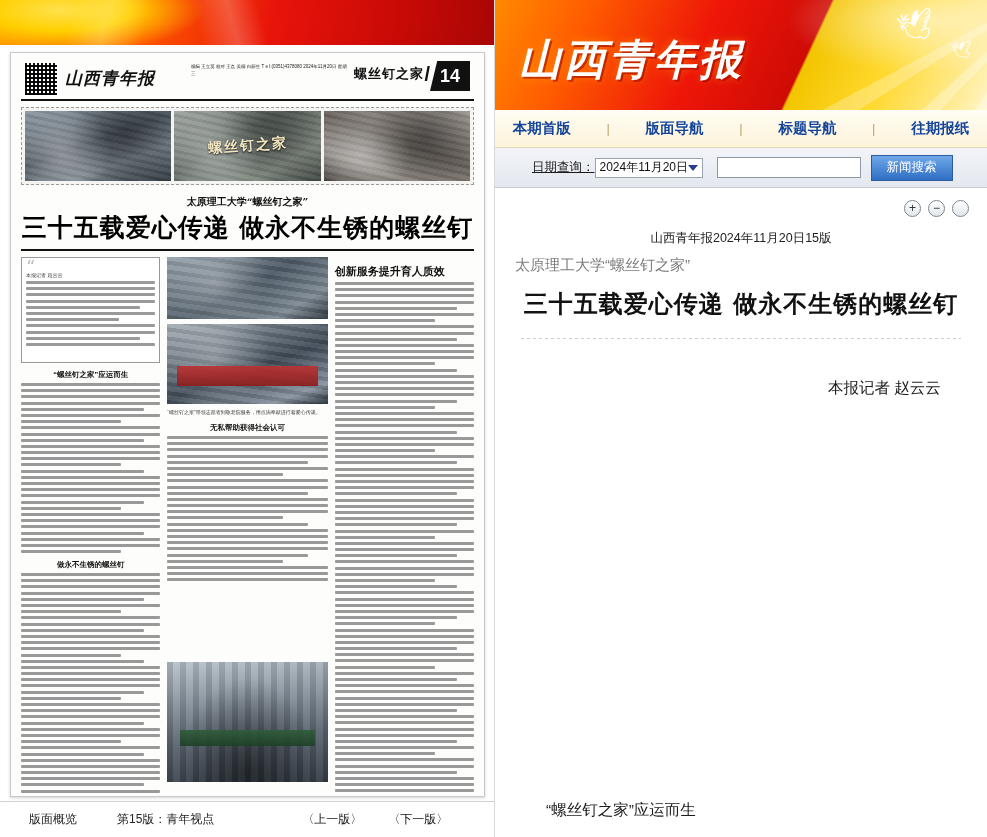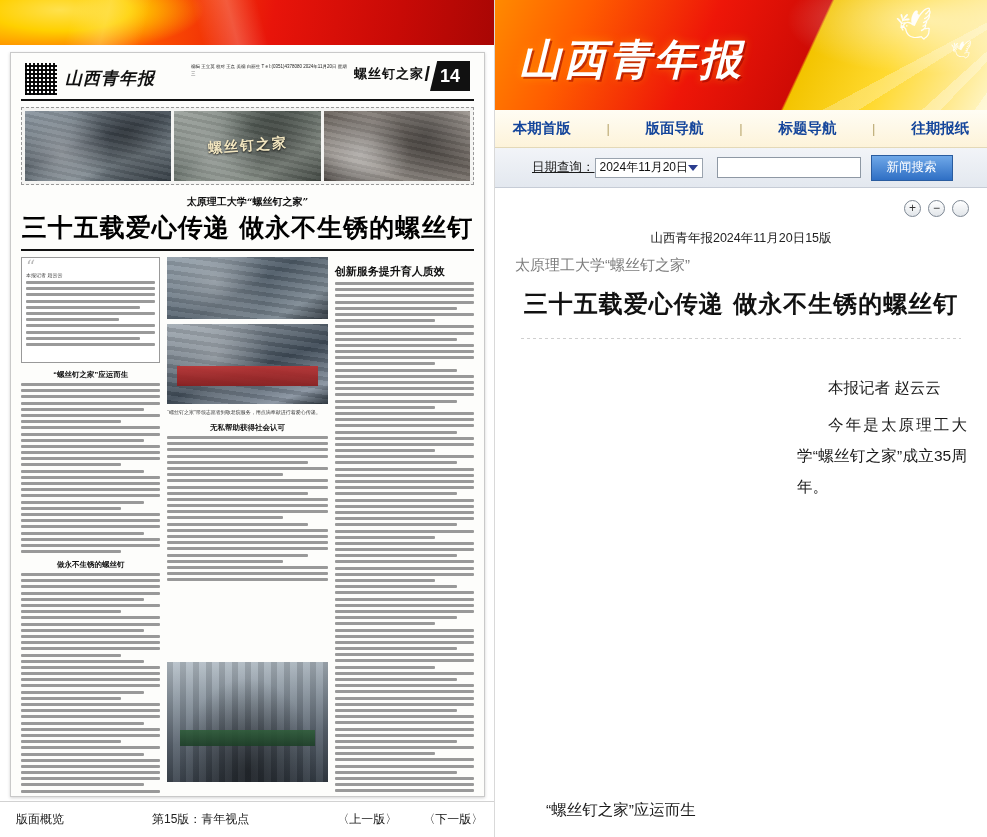--- a/index.html
+++ b/index.html
@@ -148,22 +148,22 @@
     content:""; position:absolute; left:8%; bottom:30%; width:84%; height:16px;
     background: linear-gradient(180deg,#2f5d3a,#1d3f27); opacity:.9;
   }
 
   
   #left-footer {
     position: absolute; left: 0; bottom: 0; width: 495px; height: 36px;
     border-top: 1px solid #d2d2d2; background: #fff;
     display: flex; align-items: center; font-size: 12px; color: #222;
   }
-  #left-footer .f-overview { margin-left: 16px; font-family: Liberation Mono, monospace; }
-  #left-footer .f-page { margin-left: 88px; }
+  #left-footer .f-overview { margin-left: 29px; font-family: Liberation Mono, monospace; }
+  #left-footer .f-page { margin-left: 40px; }
   #left-footer .f-prev { margin-left: 88px; color:#111; }
   #left-footer .f-next { margin-left: 26px; color:#111; }
 
   
   #right-pane { position: absolute; left: 495px; top: 0; width: 492px; height: 837px; background: #fff; }
   #right-banner {
     position: absolute; left: 0; top: 0; width: 492px; height: 110px;
     background:
       radial-gradient(ellipse 230px 90px at 430px 20px, rgba(255,255,255,0.55) 0%, rgba(255,255,255,0) 60%),
       linear-gradient(115deg,#ff8a00 0%,#ff5c00 18%,#ee1608 42%,#cf0b05 62%,#f3c400 62.5%,#ffd92e 78%,#ffe98c 92%,#fff6c8 100%);
@@ -558,19 +558,18 @@
     </div>
 
     <div id="art-meta">山西青年报2024年11月20日15版</div>
     <div id="art-shoulder">太原理工大学“螺丝钉之家”</div>
     <div id="art-title">三十五载爱心传递  做永不生锈的螺丝钉</div>
     <div id="art-rule"></div>
 
     <div id="art-body">
       <div id="float-shape"></div>
       <p class="flow-p">本报记者  赵云云</p>
-      <p class="flow-p">今年是太原理工大学“螺丝钉之家”成立35周年。</p>
     </div>
 
     <div id="art-sub">“螺丝钉之家”应运而生</div>
   </div>
 
 </div>
 
 </body></html>

